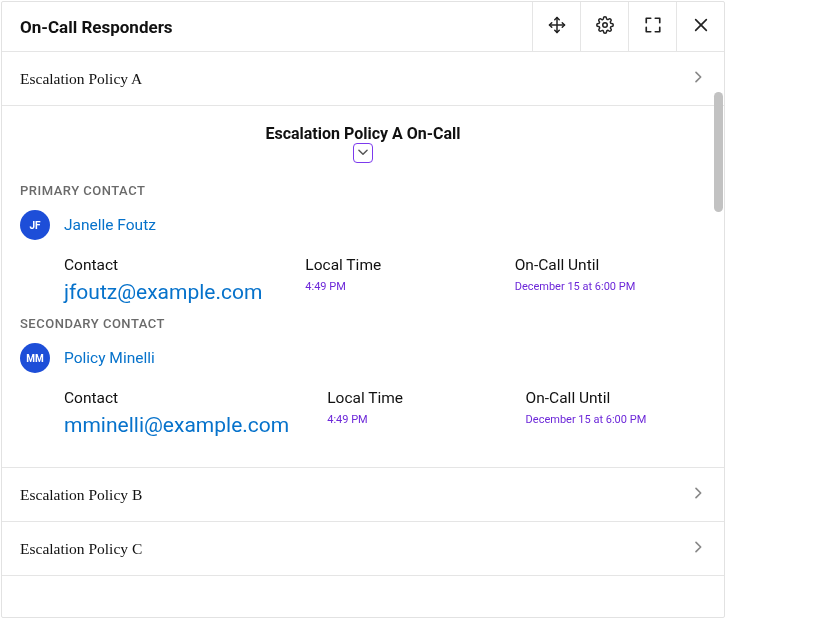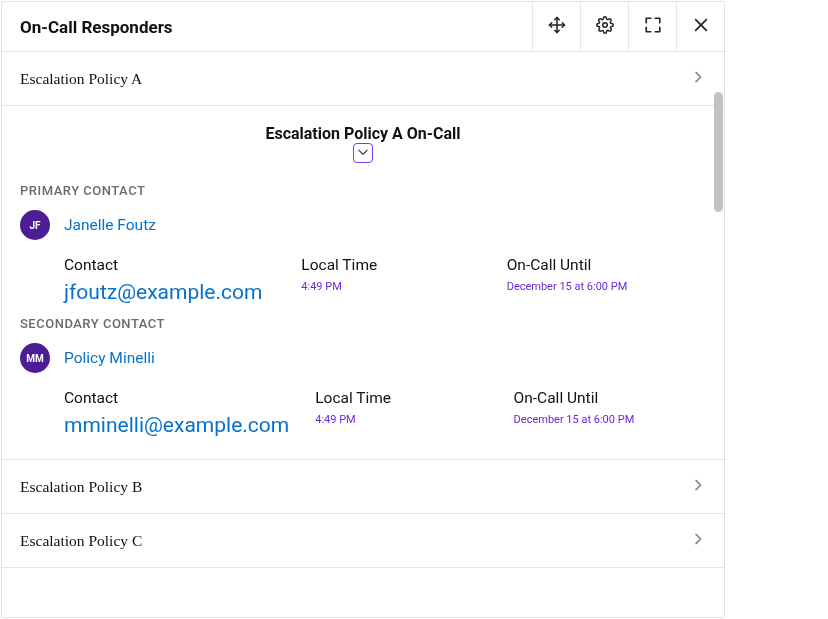--- a/index.html
+++ b/index.html
@@ -110,57 +110,57 @@
     .person {
       display: flex;
       align-items: center;
       gap: 14px;
       margin-bottom: 16px;
     }
     .avatar {
       width: 30px;
       height: 30px;
       border-radius: 50%;
-      background: #4c1d95;
+      background: #1d4ed8;
       color: #fff;
       font-size: 10px;
       font-weight: 700;
       display: flex;
       align-items: center;
       justify-content: center;
     }
     .person-name {
       color: #0672cb;
       font-size: 15.5px;
     }
     .detail-grid {
       display: grid;
       grid-template-columns: 1fr 1fr 1fr;
       padding-left: 44px;
       margin-bottom: 26px;
-      column-gap: 4px;
+      column-gap: 16px;
     }
     .detail-grid:last-child { margin-bottom: 0; }
     .detail-col { display: flex; flex-direction: column; gap: 6px; }
     .detail-col.col-2 { padding-left: 22px; }
     .detail-col.col-3 { padding-left: 12px; }
     .detail-label {
       font-size: 15.5px;
       color: #111;
     }
     .detail-value {
       font-size: 11px;
       color: #6d28d9;
     }
     .detail-link {
       font-size: 21px;
       color: #0672cb;
     }
     .section-block { margin-bottom: 12px; }
-    .section-block:last-child { margin-bottom: 4px; }
+    .section-block:last-child { margin-bottom: 12px; }
     
     .scroll-indicator {
       position: absolute;
       right: 1px;
       top: 90px;
       width: 9px;
       height: 120px;
       background: #c2c2c2;
       border-radius: 5px;
     }

